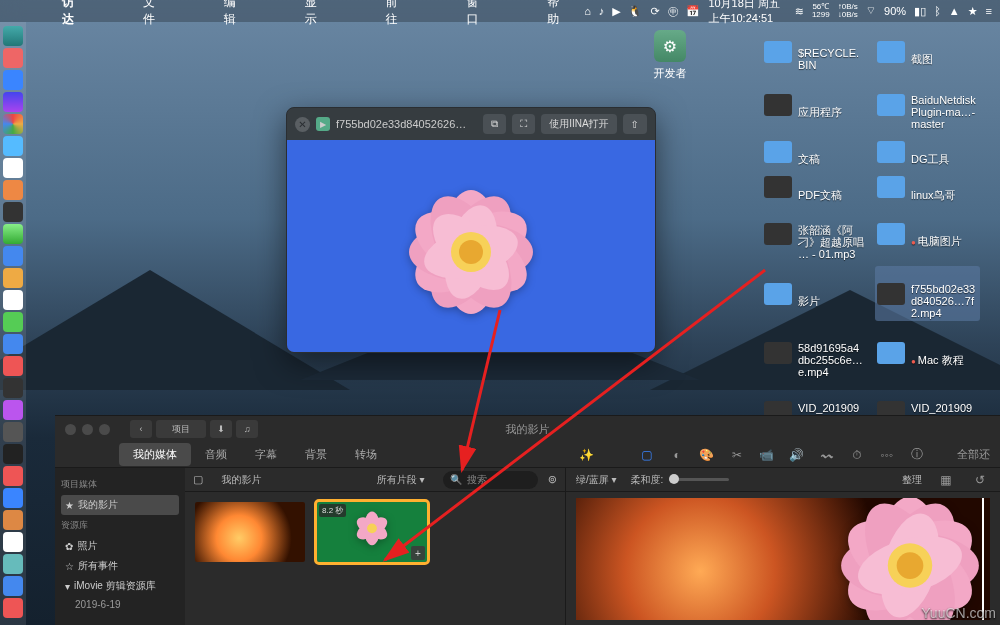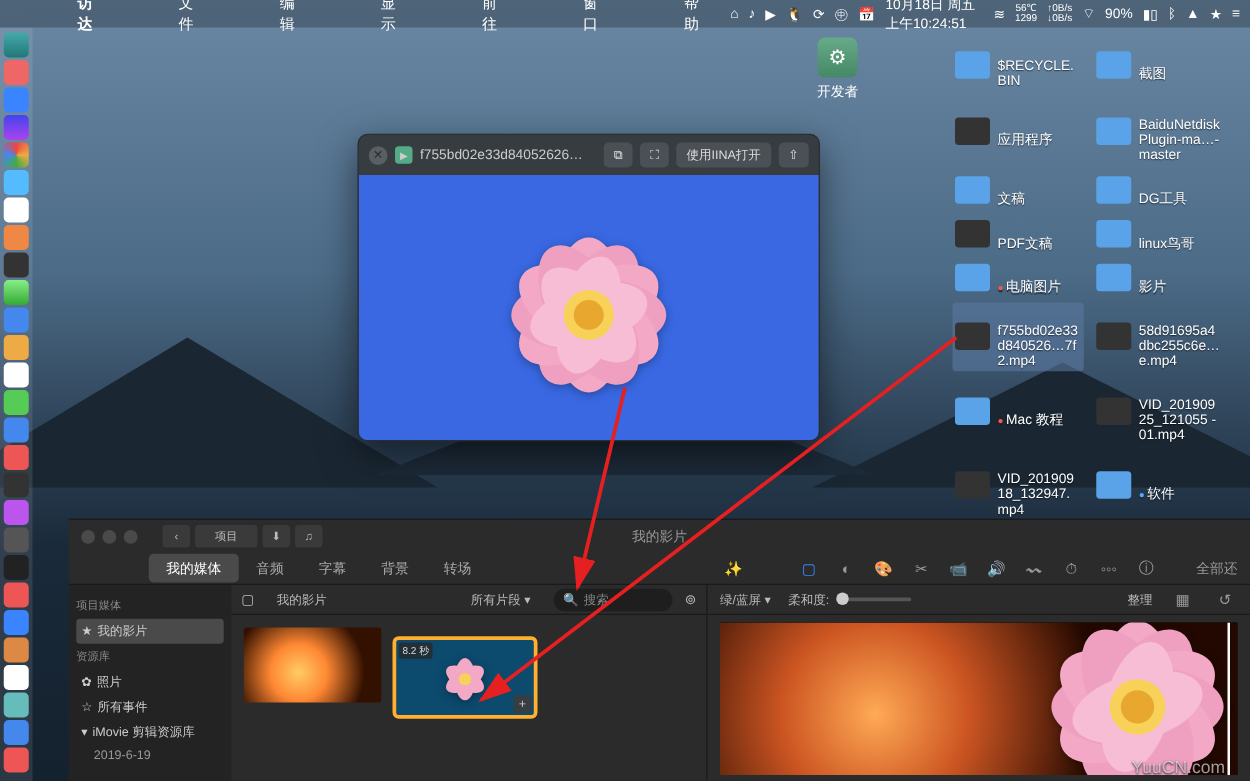--- a/index.html
+++ b/index.html
@@ -70,30 +70,30 @@
 .browser { flex: 0 0 380px; display:flex; flex-direction:column;}
 .br-top { height: 24px; display: flex; align-items: center; gap: 10px; padding: 0 8px; border-bottom:1px solid #1a1a1a;}
 .br-top .sel-drop { padding:2px 8px; font-size:10px;}
 .search-in { flex:1; background:#1e1e1e; height:18px; border-radius:9px; padding:0 8px; color:#888; font-size:10px; display:flex;align-items:center;gap:4px;}
 .clips { flex:1; display:flex; gap:12px; padding:10px; align-items:flex-start;}
 .clip { width: 110px; height: 60px; border-radius: 2px; position: relative; background:#000;}
 .clip.sel2 { outline: 3px solid #ffb030; }
 .clip-dur { position:absolute; top:2px; left:2px; background:rgba(40,40,40,.8); color:#ddd; font-size:8px; padding:1px 3px; border-radius:2px;}
 .clip-add { position:absolute; bottom:2px; right:2px; width:14px;height:14px;background:rgba(60,60,60,.9);color:#ccc;font-size:10px;display:flex;align-items:center;justify-content:center;border-radius:2px;}
 .clip-fire { background: radial-gradient(circle at 40% 60%, #ffcc66, #ff8833 30%, #331100 70%); }
-.clip-flw { background:#0c4a6e; display:flex;align-items:center;justify-content:center;margin-top:10px;}
+.clip-flw { background:#15803d; display:flex;align-items:flex-start;justify-content:center;}
 .preview { flex:1; display:flex; flex-direction:column; border-left:1px solid #1a1a1a;}
 .pv-top { height:24px; display:flex;align-items:center;padding:0 10px;gap:14px;font-size:10px;border-bottom:1px solid #1a1a1a;}
 .pv-main { flex:1; position:relative; background:#000; margin:6px 10px; overflow:hidden;}
 .pv-scrub { position:absolute; top:0; right:6px; width:2px; height:100%; background:#fff;}
 .softness { display:flex;align-items:center;gap:6px;}
 .slider-track { width:60px; height:3px; background:#555; border-radius:2px; position:relative;}
 .slider-thumb { width:10px;height:10px;background:#ccc;border-radius:50%;position:absolute;top:-4px;left:0;}
 
-.watermark { position:absolute; bottom:4px; right:20px; color:rgba(255,255,255,.6); font-size:14px; text-shadow:0 1px 2px #000; z-index:200;}
+.watermark { position:absolute; bottom:4px; right:4px; color:rgba(255,255,255,.6); font-size:14px; text-shadow:0 1px 2px #000; z-index:200;}
 
 svg.arrows { position:absolute; inset:0; z-index:60; pointer-events:none;}
 
 .flower-svg { filter: drop-shadow(0 2px 4px rgba(0,0,0,.3)); }
 </style>
 </head>
 <body>
 
 <div class="mountains"></div>
 <div class="mountains2"></div>
@@ -197,20 +197,24 @@
     </div>
     <div class="di">
       <div class="icon thumb"></div>
       <div class="label">PDF文稿</div>
     </div>
     <div class="di">
       <div class="icon folder"></div>
       <div class="label">linux鸟哥</div>
     </div>
     <div class="di">
+      <div class="icon thumb"></div>
+      <div class="label">张韶涵《阿刁》超越原唱 … - 01.mp3</div>
+    </div>
+    <div class="di">
       <div class="icon folder"></div>
       <div class="label dot-r">电脑图片</div>
     </div>
     <div class="di">
       <div class="icon folder"></div>
       <div class="label">影片</div>
     </div>
     <div class="di sel">
       <div class="icon thumb"></div>
       <div class="label">f755bd02e33d840526…7f2.mp4</div>

